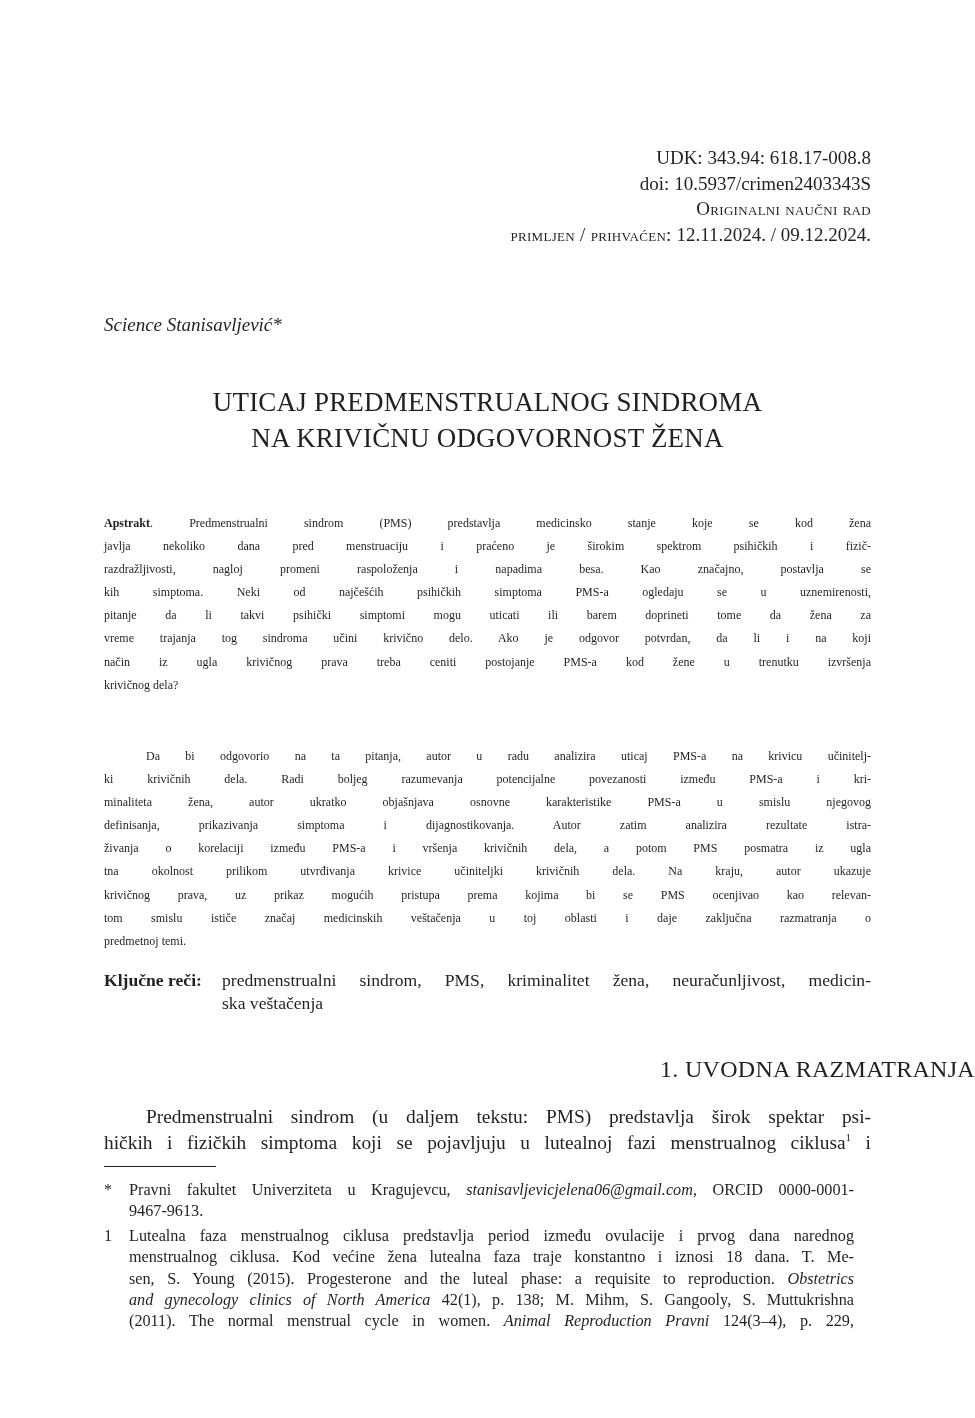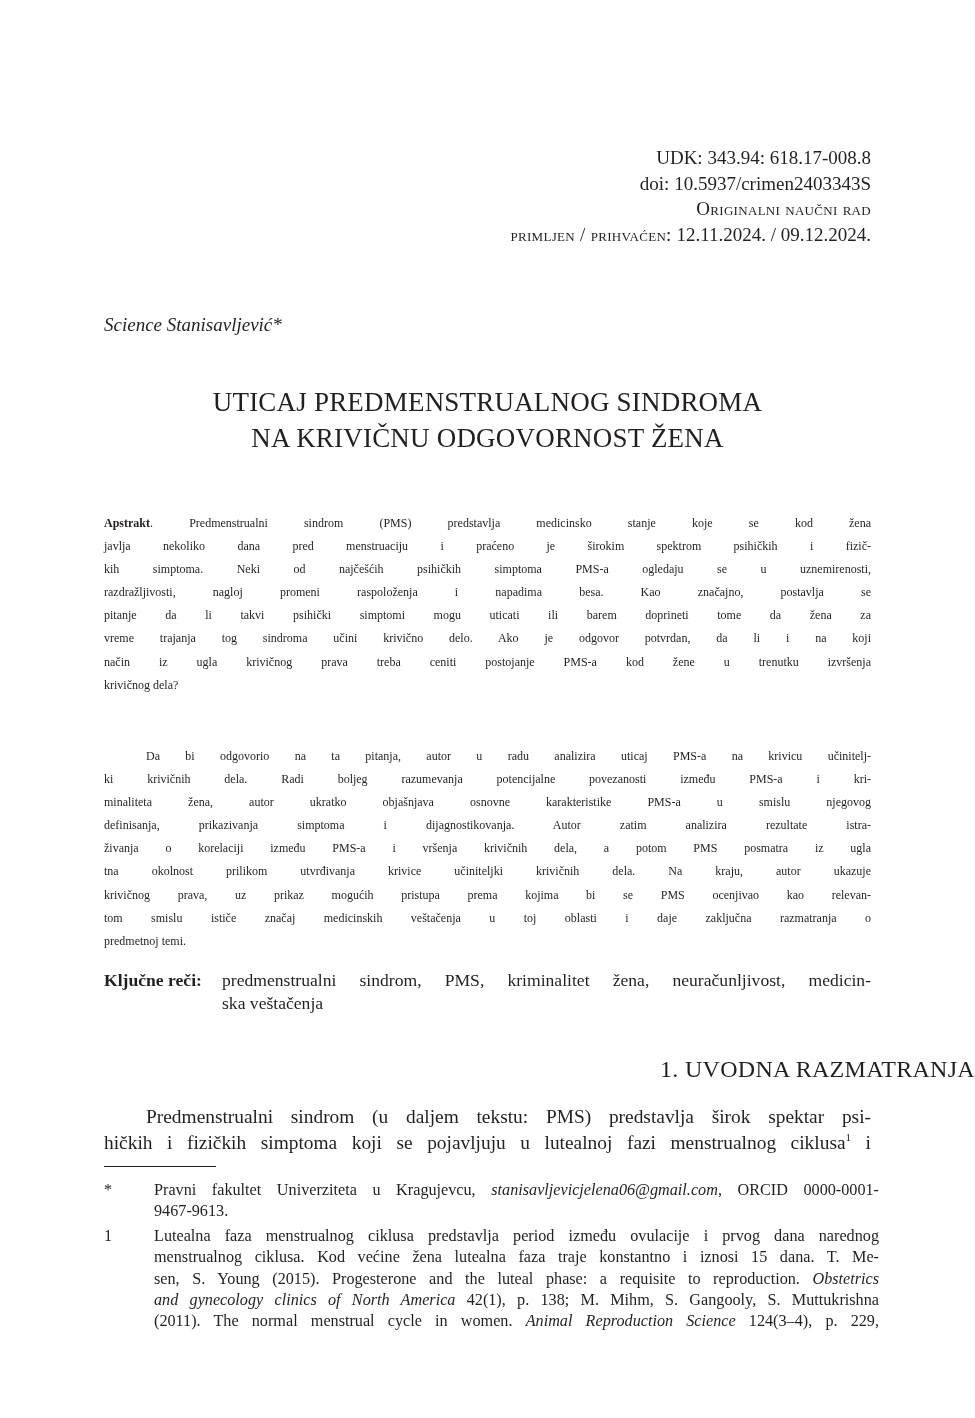--- a/index.html
+++ b/index.html
@@ -33,21 +33,21 @@
   .section { position: absolute; left: 0; width: 975px; top: 1056px; text-align: right; font-size: 24px; letter-spacing: 0.3px; }
 
   .body1 { top: 1104px; font-size: 19.4px; }
   .body1 .jl { height: 26px; line-height: 26px; }
   sup { font-size: 11px; vertical-align: 8px; line-height: 0; }
 
   .fn-rule { position: absolute; left: 104px; top: 1166px; width: 112px; height: 0; border-top: 1.2px solid #231f20; }
 
   .fn { position: absolute; left: 104px; width: 767px; font-size: 16.2px; line-height: 21.3px; }
   .fn .mark { position: absolute; left: 0; top: 0; }
-  .fn .txt { position: absolute; left: 50px; top: 0; width: 725px; }
+  .fn .txt { position: absolute; left: 25px; top: 0; width: 725px; }
   .fn .jl { height: 21.3px; line-height: 21.3px; }
   .fn1 { top: 1180px; }
   .fn2 { top: 1226px; }
   i, .it { font-style: italic; }
 </style>
 </head>
 <body>
 
 <div class="page">
 
@@ -61,22 +61,22 @@
   <div class="author">Science Stanisavljević*</div>
 
   <div class="title">
     <div>UTICAJ PREDMENSTRUALNOG SINDROMA</div>
     <div>NA KRIVIČNU ODGOVORNOST ŽENA</div>
   </div>
 
   <div class="block abstract">
     <span class="jl"><span class="bold">Apstrakt</span><span>. Predmenstrualni sindrom (PMS) predstavlja medicinsko stanje koje se kod žena</span></span>
     <span class="jl">javlja nekoliko dana pred menstruaciju i praćeno je širokim spektrom psihičkih i fizič-</span>
+    <span class="jl">razdražljivosti, nagloj promeni raspoloženja i napadima besa. Kao značajno, postavlja se</span>
     <span class="jl">kih simptoma. Neki od najčešćih psihičkih simptoma PMS-a ogledaju se u uznemirenosti,</span>
-    <span class="jl">razdražljivosti, nagloj promeni raspoloženja i napadima besa. Kao značajno, postavlja se</span>
     <span class="jl">pitanje da li takvi psihički simptomi mogu uticati ili barem doprineti tome da žena za</span>
     <span class="jl">vreme trajanja tog sindroma učini krivično delo. Ako je odgovor potvrdan, da li i na koji</span>
     <span class="jl">način iz ugla krivičnog prava treba ceniti postojanje PMS-a kod žene u trenutku izvršenja</span>
     <span class="jl last">krivičnog dela?</span>
   </div>
 
   <div class="block abstract2">
     <span class="jl ind">Da bi odgovorio na ta pitanja, autor u radu analizira uticaj PMS-a na krivicu učinitelj-</span>
     <span class="jl">ki krivičnih dela. Radi boljeg razumevanja potencijalne povezanosti između PMS-a i kri-</span>
     <span class="jl">minaliteta žena, autor ukratko objašnjava osnovne karakteristike PMS-a u smislu njegovog</span>
@@ -110,20 +110,20 @@
     <div class="txt">
       <span class="jl"><span>Pravni fakultet Univerziteta u Kragujevcu, </span><span class="it">stanisavljevicjelena06@gmail.com</span><span>, ORCID 0000-0001-</span></span>
       <span class="jl last">9467-9613.</span>
     </div>
   </div>
 
   <div class="fn fn2">
     <span class="mark">1</span>
     <div class="txt">
       <span class="jl">Lutealna faza menstrualnog ciklusa predstavlja period između ovulacije i prvog dana narednog</span>
-      <span class="jl">menstrualnog ciklusa. Kod većine žena lutealna faza traje konstantno i iznosi 15 dana. T. Me-</span>
+      <span class="jl">menstrualnog ciklusa. Kod većine žena lutealna faza traje konstantno i iznosi 18 dana. T. Me-</span>
       <span class="jl"><span>sen, S. Young (2015). Progesterone and the luteal phase: a requisite to reproduction. </span><span class="it">Obstetrics</span></span>
       <span class="jl"><span class="it">and gynecology clinics of North America</span><span> 42(1), p. 138; M. Mihm, S. Gangooly, S. Muttukrishna</span></span>
-      <span class="jl"><span>(2011). The normal menstrual cycle in women. </span><span class="it">Animal Reproduction Science</span><span> 124(3–4), p. 229,</span></span>
+      <span class="jl"><span>(2011). The normal menstrual cycle in women. </span><span class="it">Animal Reproduction Pravni</span><span> 124(3–4), p. 229,</span></span>
     </div>
   </div>
 
 </div>
 
 </body></html>

